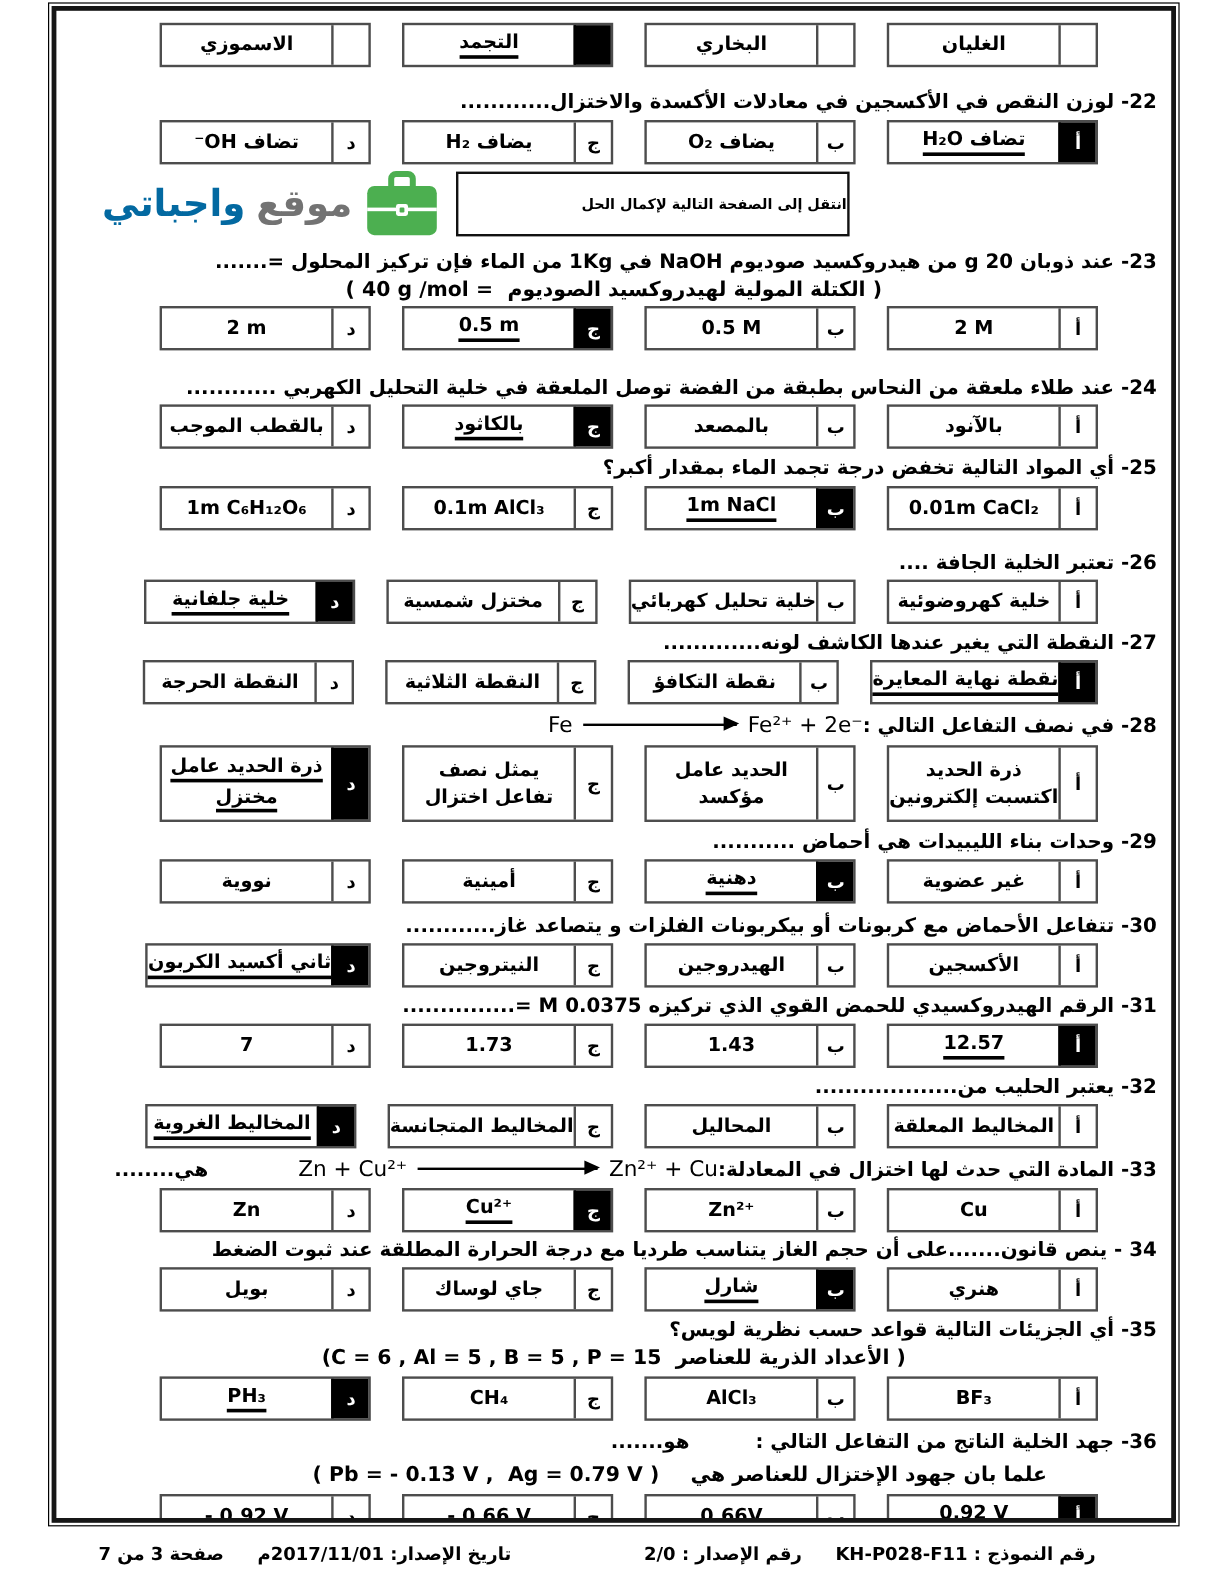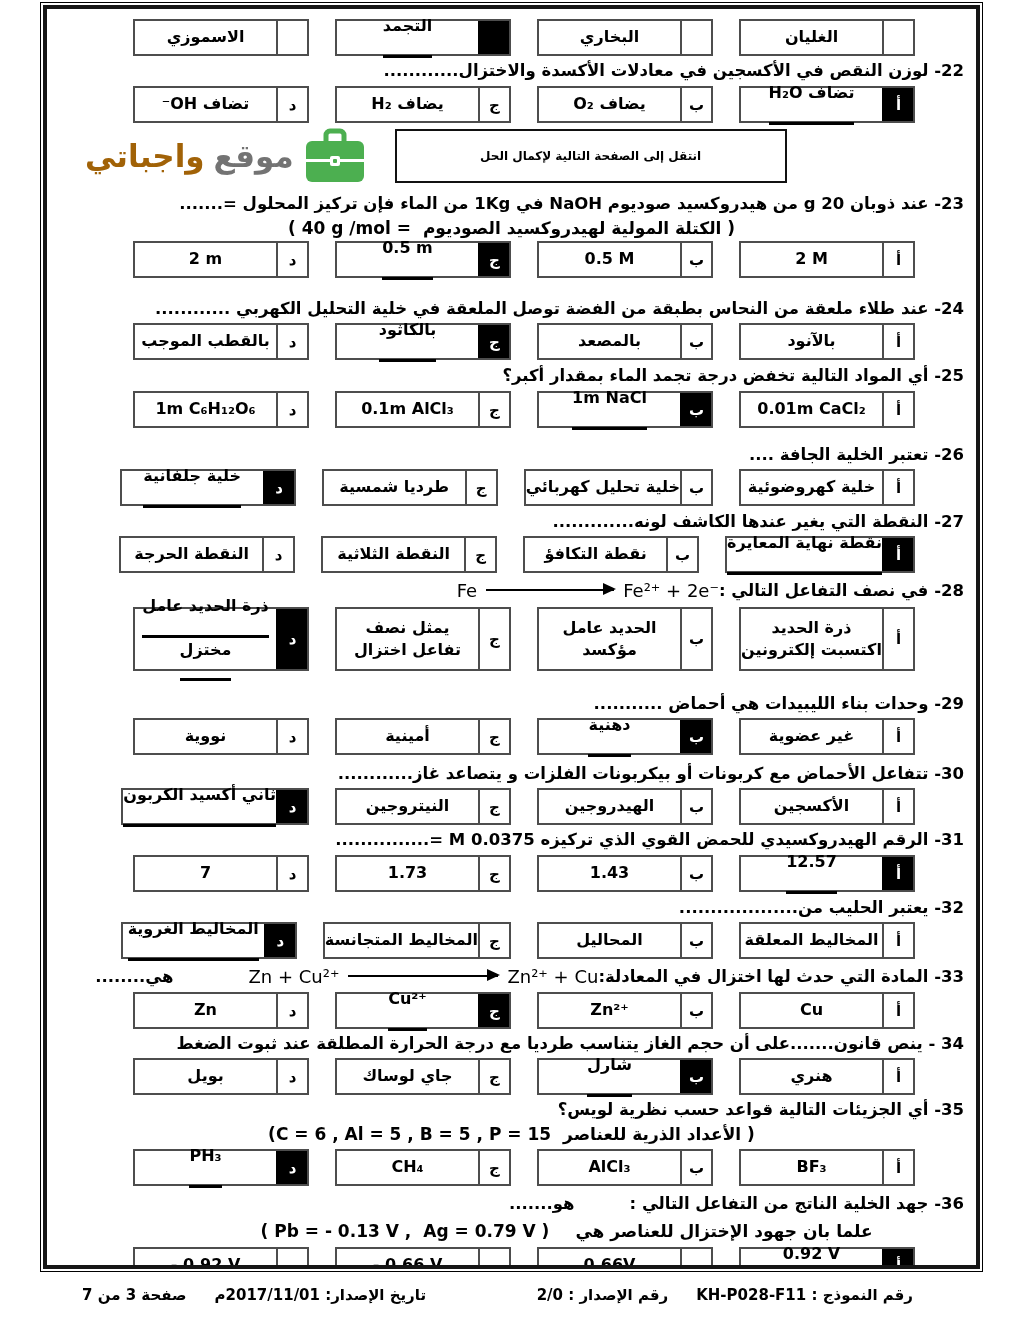--- a/index.html
+++ b/index.html
@@ -12,42 +12,42 @@
   
   .row{display:flex;direction:rtl;gap:26px;margin-right:61px;justify-content:flex-start;}
   .opt{flex:0 0 176px;height:37px;border:2px solid #4d4d4d;background:#fff;
        display:flex;box-sizing:border-box;}
   .lt{flex:0 0 29px;display:flex;align-items:center;justify-content:center;
       border-left:none;border-inline-end:2px solid #4d4d4d;
       font-size:15px;font-weight:bold;}
   .lb{flex:1;display:flex;align-items:center;justify-content:center;overflow:visible;}
   .t{font-weight:bold;font-size:16px;white-space:nowrap;line-height:1.15;}
   .sel .lt{background:#000;color:#fff;border-color:#000;}
-  .sel .t{border-bottom:3px solid #000;padding-bottom:19px;}
+  .sel .t{border-bottom:3px solid #000;padding-bottom:1px;}
   .row2 .opt{height:64px;}
   .row2 .lb{flex-direction:column;justify-content:center;gap:3px;}
   
   .qtext{direction:rtl;text-align:right;font-weight:bold;font-size:16.5px;
          margin-right:12px;line-height:25px;white-space:nowrap;}
   .qline{direction:rtl;display:flex;align-items:center;margin-right:12px;
          font-weight:bold;font-size:16.5px;height:28px;}
   .eq{direction:ltr;display:inline-flex;align-items:center;gap:9px;
       font-weight:normal;font-size:18px;white-space:nowrap;}
   .arrow{position:relative;height:2.5px;background:#000;display:inline-block;}
   .arrow::after{content:"";position:absolute;right:-2px;top:-5.5px;width:0;height:0;
       border-left:13px solid #000;border-top:6px solid transparent;border-bottom:6px solid transparent;}
   .note{direction:ltr;display:flex;justify-content:center;align-items:center;gap:12px;
         font-weight:bold;font-size:17px;height:24px;white-space:nowrap;}
   
   .logo-row{display:flex;align-items:center;gap:10px;margin-left:38px;height:62px;}
   .logo-text{direction:rtl;font-size:31px;font-weight:bold;display:flex;gap:9px;align-items:baseline;}
   .lg-gray{color:#737373;}
-  .lg-green{color:#a16207;}
-  .notice{width:392px;height:54px;border:2px solid #111;margin-left:19px;
-          display:flex;align-items:center;justify-content:center;
+  .lg-green{color:#0369a1;}
+  .notice{width:328px;height:54px;border:2px solid #111;margin-left:4px;
+          display:flex;align-items:center;
           font-size:12px;font-weight:bold;direction:rtl;box-sizing:border-box;}
   
   .footer{position:absolute;top:1286px;left:40px;width:943px;display:flex;
           justify-content:space-between;direction:rtl;font-weight:bold;font-size:15px;
           box-sizing:border-box;padding:0 70px 0 42px;}
   .fgrp{display:flex;gap:28px;direction:rtl;white-space:nowrap;}
 </style>
 </head>
 <body>
 
@@ -74,21 +74,21 @@
           </span>
         </div>
     <div class="opt">
           <span class="lt"></span>
           <span class="lb">
             <span class="t" dir="auto">الاسموزي</span>
           </span>
         </div>
   </div>
 
-  <div class="qtext" style="margin-top:2px">22- لوزن النقص في الأكسجين في معادلات الأكسدة والاختزال............</div>
+  <div class="qtext" style="margin-top:16px">22- لوزن النقص في الأكسجين في معادلات الأكسدة والاختزال............</div>
   <div class="row" style="margin-top:3px">
     <div class="opt sel">
           <span class="lt">أ</span>
           <span class="lb">
             <span class="t" dir="auto">تضاف H₂O</span>
           </span>
         </div>
     <div class="opt">
           <span class="lt">ب</span>
           <span class="lb">
@@ -224,21 +224,21 @@
         </div>
     <div class="opt">
           <span class="lt">ب</span>
           <span class="lb">
             <span class="t" dir="auto">خلية تحليل كهربائي</span>
           </span>
         </div>
     <div class="opt">
           <span class="lt">ج</span>
           <span class="lb">
-            <span class="t" dir="auto">طرديا شمسية</span>
+            <span class="t" dir="auto">مختزل شمسية</span>
           </span>
         </div>
     <div class="opt sel">
           <span class="lt">د</span>
           <span class="lb">
             <span class="t" dir="auto">خلية جلفانية</span>
           </span>
         </div>
   </div>
 
@@ -302,21 +302,21 @@
         </div>
     <div class="opt sel">
           <span class="lt">د</span>
           <span class="lb">
             <span class="t" dir="auto">ذرة الحديد عامل</span>
             <span class="t" dir="auto">مختزل</span>
           </span>
         </div>
   </div>
 
-  <div class="qtext" style="margin-top:20px">29- وحدات بناء الليبيدات هي أحماض ...........</div>
+  <div class="qtext" style="margin-top:4px">29- وحدات بناء الليبيدات هي أحماض ...........</div>
   <div class="row" style="margin-top:2px">
     <div class="opt">
           <span class="lt">أ</span>
           <span class="lb">
             <span class="t" dir="auto">غير عضوية</span>
           </span>
         </div>
     <div class="opt sel">
           <span class="lt">ب</span>
           <span class="lb">

